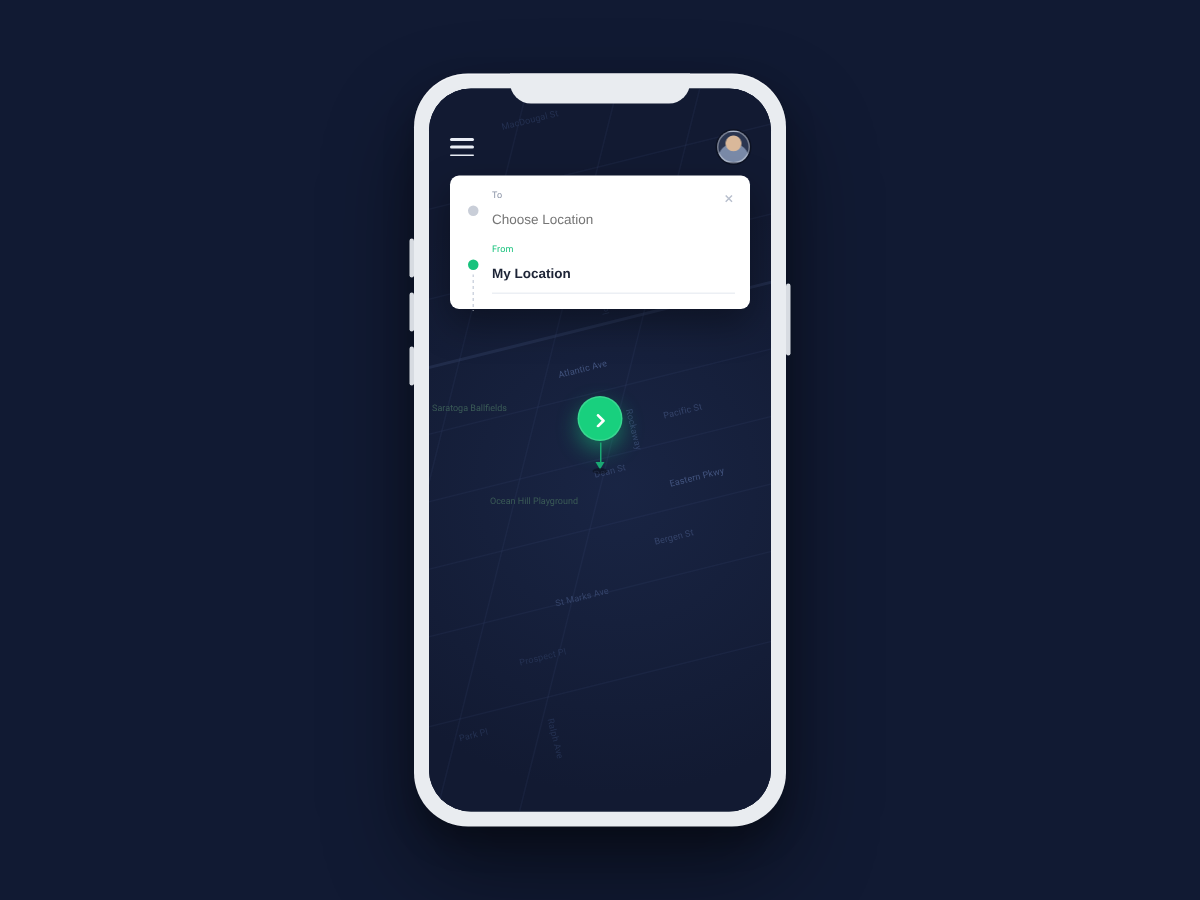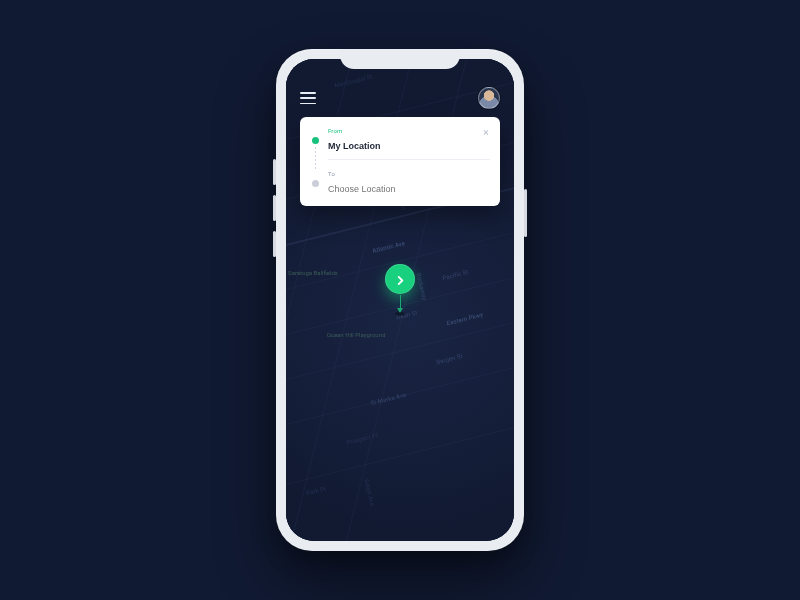--- a/index.html
+++ b/index.html
@@ -258,29 +258,29 @@
         <span></span>
       </div>
       <div class="avatar"></div>
     </div>
 
     <div class="card">
       <div class="close">
         <span>×</span>
       </div>
 
+      <div class="row to">
+        <div class="dot"></div>
+        <div class="label">To</div>
+        <input class="value" type="text" placeholder="Choose Location" style="">
+      </div>
+
       <div class="row from">
         <div class="dot"></div>
         <div class="connector"></div>
         <div class="label">From</div>
         <input class="value" type="text" readonly="" value="My Location" style="">
         <div class="underline"></div>
       </div>
-
-      <div class="row to">
-        <div class="dot"></div>
-        <div class="label">To</div>
-        <input class="value" type="text" placeholder="Choose Location" style="">
-      </div>
     </div>
 
   </div>
 </div>
 
 </body></html>

